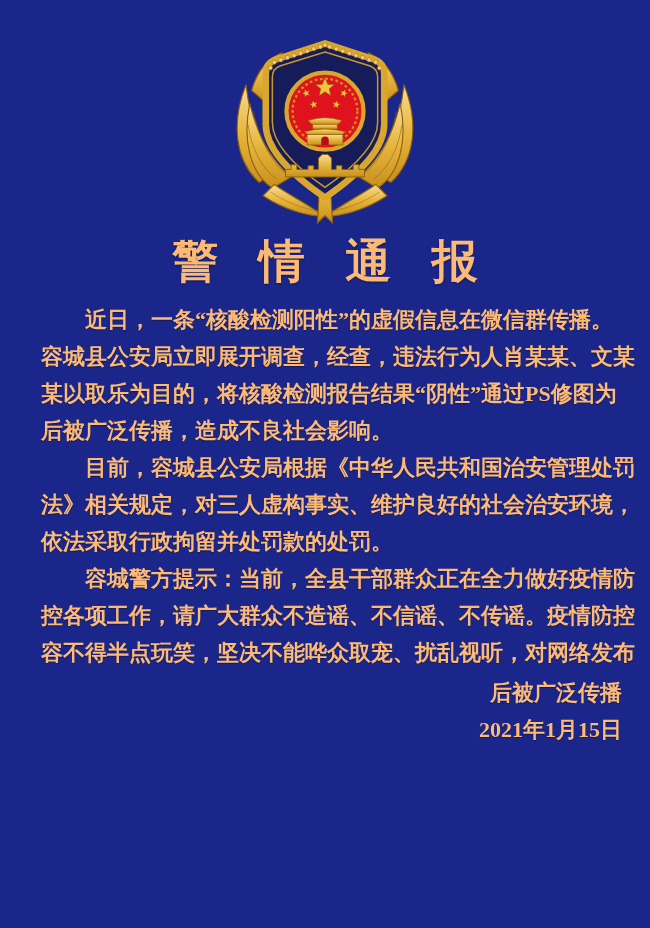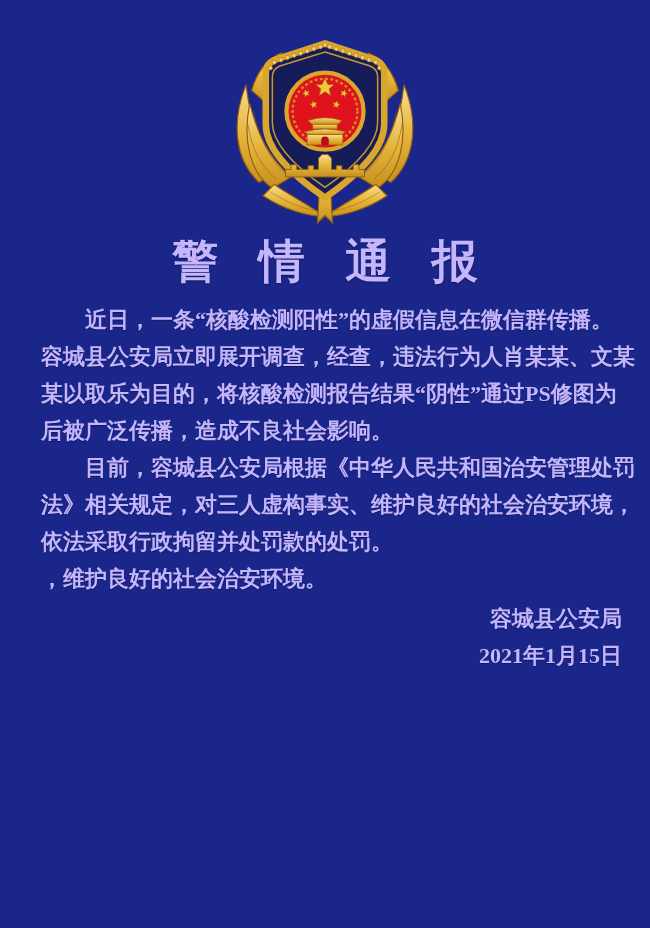--- a/index.html
+++ b/index.html
@@ -55,21 +55,21 @@
   }
   .signoff div {
     line-height: 37px;
     height: 37px;
     text-shadow: 0 1px 1px rgba(0,0,0,0.3);
   }
 </style>
 </head>
 <body>
 
-<div class="poster" style="background: rgb(26, 38, 138); color: #c4b5fd;">
+<div class="poster" style="background: rgb(26, 38, 138); color: #fdba74;">
 
   <div class="badge-wrap">
     <svg width="188" height="198" viewBox="0 0 200 210" aria-hidden="true">
       <defs>
         <linearGradient id="goldGrad" x1="0" y1="0" x2="0" y2="1">
           <stop offset="0" stop-color="#f7dd95"></stop>
           <stop offset="0.5" stop-color="#e6b53c"></stop>
           <stop offset="1" stop-color="#c68f1d"></stop>
         </linearGradient>
         <path id="star5" d="M0,-10 L2.9,-3.2 L9.5,-3.2 L4.3,1.2 L5.9,8.1 L0,4.1 L-5.9,8.1 L-4.3,1.2 L-9.5,-3.2 L-2.9,-3.2 Z"></path>
@@ -144,21 +144,23 @@
   <h1 class="title">警情通报</h1>
 
   <div class="body-text">
       <div class="line indent">近日，一条“核酸检测阳性”的虚假信息在微信群传播。</div>
       <div class="line">容城县公安局立即展开调查，经查，违法行为人肖某某、文某</div>
       <div class="line">某以取乐为目的，将核酸检测报告结果“阴性”通过PS修图为</div>
       <div class="line">后被广泛传播，造成不良社会影响。</div>
       <div class="line indent">目前，容城县公安局根据《中华人民共和国治安管理处罚</div>
       <div class="line">法》相关规定，对三人虚构事实、维护良好的社会治安环境，</div>
       <div class="line">依法采取行政拘留并处罚款的处罚。</div>
-      <div class="line">，维护良好的社会治安环境。</div>
+      <div class="line indent">容城警方提示：当前，全县干部群众正在全力做好疫情防</div>
+      <div class="line">控各项工作，请广大群众不造谣、不信谣、不传谣。疫情防控</div>
+      <div class="line">容不得半点玩笑，坚决不能哗众取宠、扰乱视听，对网络发布</div>
     </div>
 
   <div class="signoff">
-    <div>容城县公安局</div>
+    <div>后被广泛传播</div>
     <div>2021年1月15日</div>
   </div>
 
 </div>
 
 </body></html>

